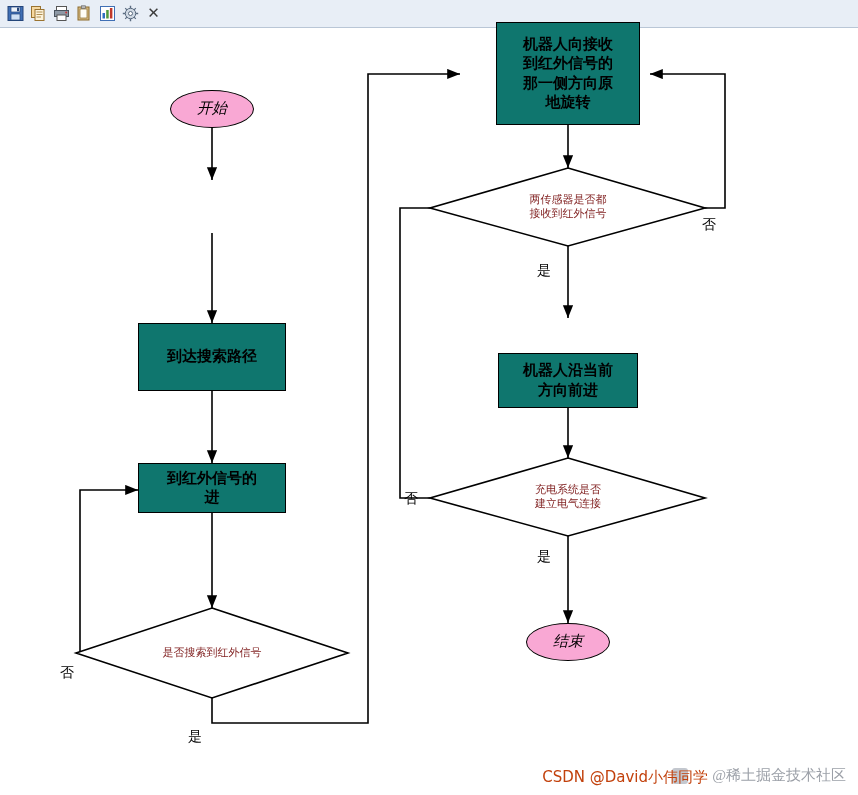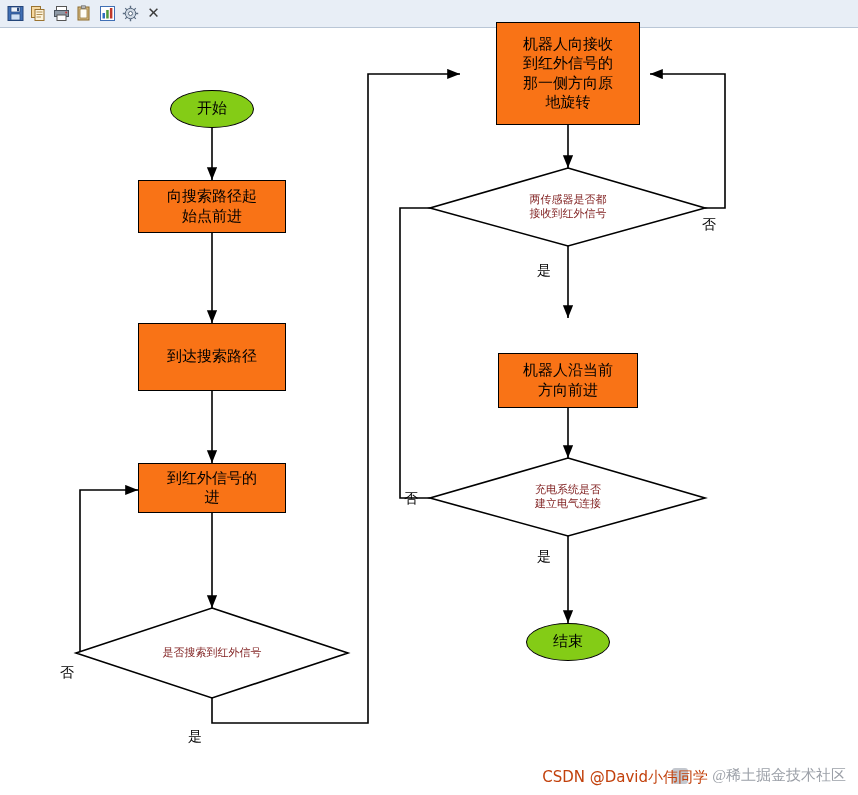--- a/index.html
+++ b/index.html
@@ -65,26 +65,28 @@
     justify-content: center;
     text-align: center;
     font-size: 15px;
     color: #000;
     line-height: 1.28;
     font-family: "DejaVu Sans", "Liberation Sans", sans-serif;
     white-space: pre-line;
   }
   .rect {
     border: 1.6px solid #000;
-    background: #f97316;
+    background: #0f766e;
+    font-weight: bold;
   }
   .terminal {
     border: 1.6px solid #000;
-    background: #84cc16;
+    background: #f9a8d4;
     border-radius: 50%;
+    font-style: italic;
   }
   .diamond-label {
     position: absolute;
     display: flex;
     align-items: center;
     justify-content: center;
     text-align: right;
     font-size: 11px;
     line-height: 1.28;
     color: #7f1d1d;
@@ -230,22 +232,20 @@
       <polygon points="212,580 348,625 212,670 76,625"></polygon>
       <polygon points="568,140 705,180 568,218 430,180"></polygon>
       <polygon points="568,430 705,470 568,508 430,470"></polygon>
     </g>
   </svg>
 
   <div class="node terminal" style="left:170px; top:62px; width:84px; height:38px;">开始</div>
 
   <div class="node terminal" style="left:526px; top:595px; width:84px; height:38px;">结束</div>
 
-  <div class="node rect" style="left:138px; top:152px; width:148px; height:53px;">向搜索路径起
-始点前进</div>
 
   <div class="node rect" style="left:138px; top:295px; width:148px; height:68px;">到达搜索路径</div>
 
   <div class="node rect" style="left:138px; top:435px; width:148px; height:50px;">到红外信号的
 进</div>
 
   <div class="node rect" style="left:496px; top:-6px; width:144px; height:103px;">机器人向接收
 到红外信号的
 那一侧方向原
 地旋转</div>

